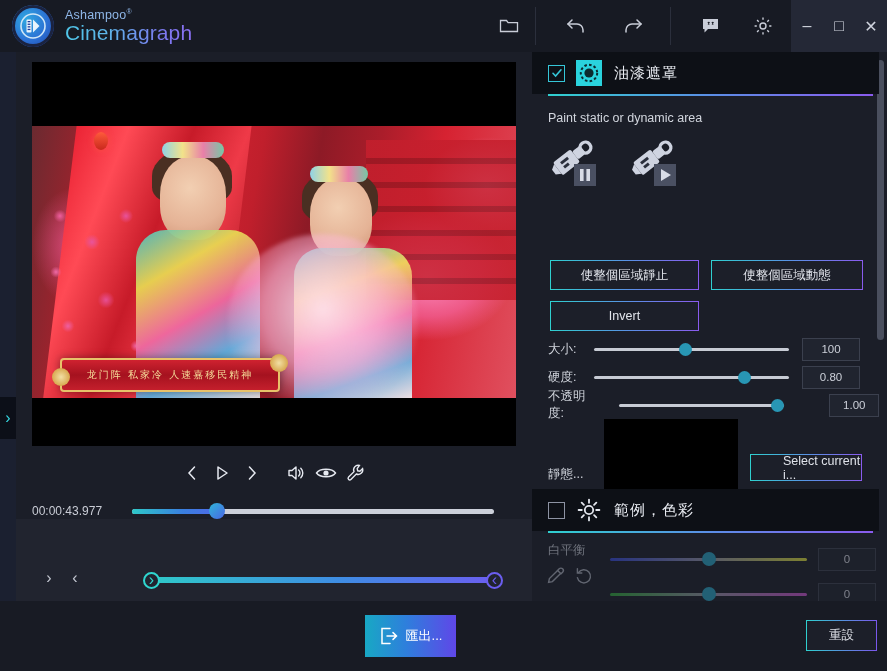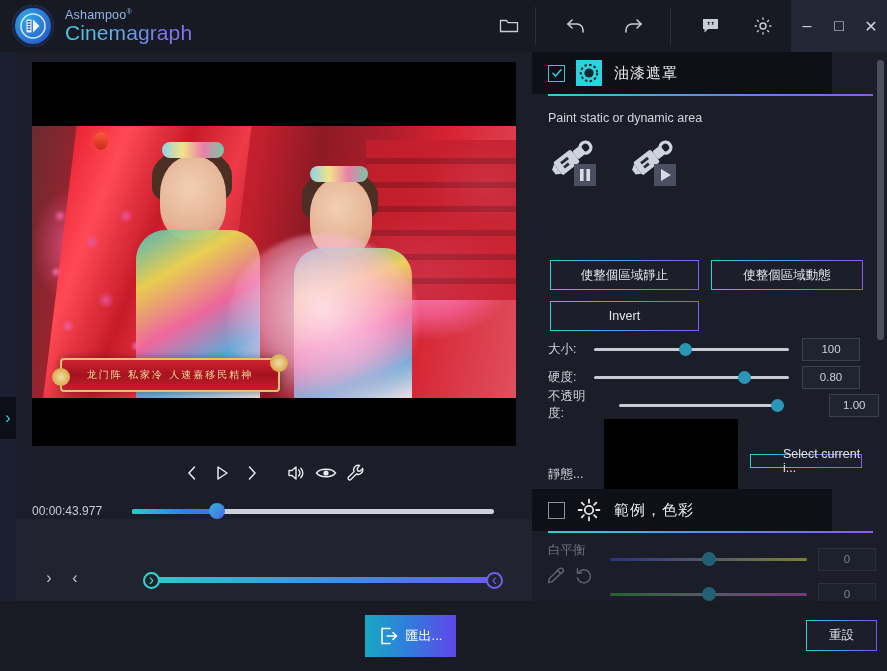--- a/index.html
+++ b/index.html
@@ -194,21 +194,21 @@
     background-image: linear-gradient(#1c1f29,#1c1f29), linear-gradient(90deg,#2fd0cf 0%, #7a57ec 100%);
     background-origin: border-box; background-clip: padding-box, border-box;
     font-size:12.5px; color:#dfe2e9;
   }
 
   
   .rightpane { position:absolute; left:532px; top:52px; width:355px; height:549px; background:#1b1e28; overflow:hidden; }
   .rp-scrollbar { position:absolute; right:3px; top:8px; width:7px; height:280px; border-radius:4px; background:#4a4f5e; }
 
   .panel-head {
-    position:absolute; left:0; width:300px; height:42px;
+    position:absolute; left:0; width:347px; height:42px;
     background:#0d1016; display:flex; align-items:center; padding-left:16px;
   }
   .panel-head.a { top:0; }
   .panel-head.b { top:437px; }
   .panel-underline { position:absolute; left:16px; width:325px; height:2px;
     background: linear-gradient(90deg,#2fd0cf 0%, #5b8ee6 50%, #8a5bee 100%); }
   .panel-underline.a { top:42px; }
   .panel-underline.b { top:479px; }
   .pcheck {
     width:17px; height:17px; border:1px solid #35c6d8; background:transparent;
@@ -248,21 +248,21 @@
     display:flex; align-items:center; justify-content:center; font-size:11.5px; color:#cbcfd8;
   }
   .srow.r1 { top:240px; }
   .srow.r2 { top:268px; }
   .srow.r3 { top:296px;gap:32px; }
 
   .thumblabel { position:absolute; left:16px; top:370px; font-size:12.5px; color:#d0d4dc; }
   .thumb { position:absolute; left:72px; top:323px; width:134px; height:84px; background:#000; }
   .thumbcap { position:absolute; left:72px; top:410px; width:134px; text-align:center; font-size:11px; color:#b9bdc7; }
   .selbtn {
-    position:absolute; left:218px; top:358px; width:112px; height:14px; cursor:pointer;
+    position:absolute; left:218px; top:358px; width:112px; height:27px; cursor:pointer;
     display:flex; align-items:center; justify-content:center;
     background:#1c1f29; border:1px solid transparent;
     background-image: linear-gradient(#1c1f29,#1c1f29), linear-gradient(90deg,#2fd0cf 0%, #5b8ee6 55%, #8a5bee 100%);
     background-origin: border-box; background-clip: padding-box, border-box;
     font-size:12.5px; color:#dfe2e9;padding-left:32px;
   }
 
   .psec.b { top:482px; opacity:.55; }
   .wb-label { position:absolute; left:16px; top:8px; font-size:12.5px; color:#b6bac4; }
   .wb-tools { position:absolute; left:14px; top:32px; display:flex; gap:8px; color:#9ba0ac; }

